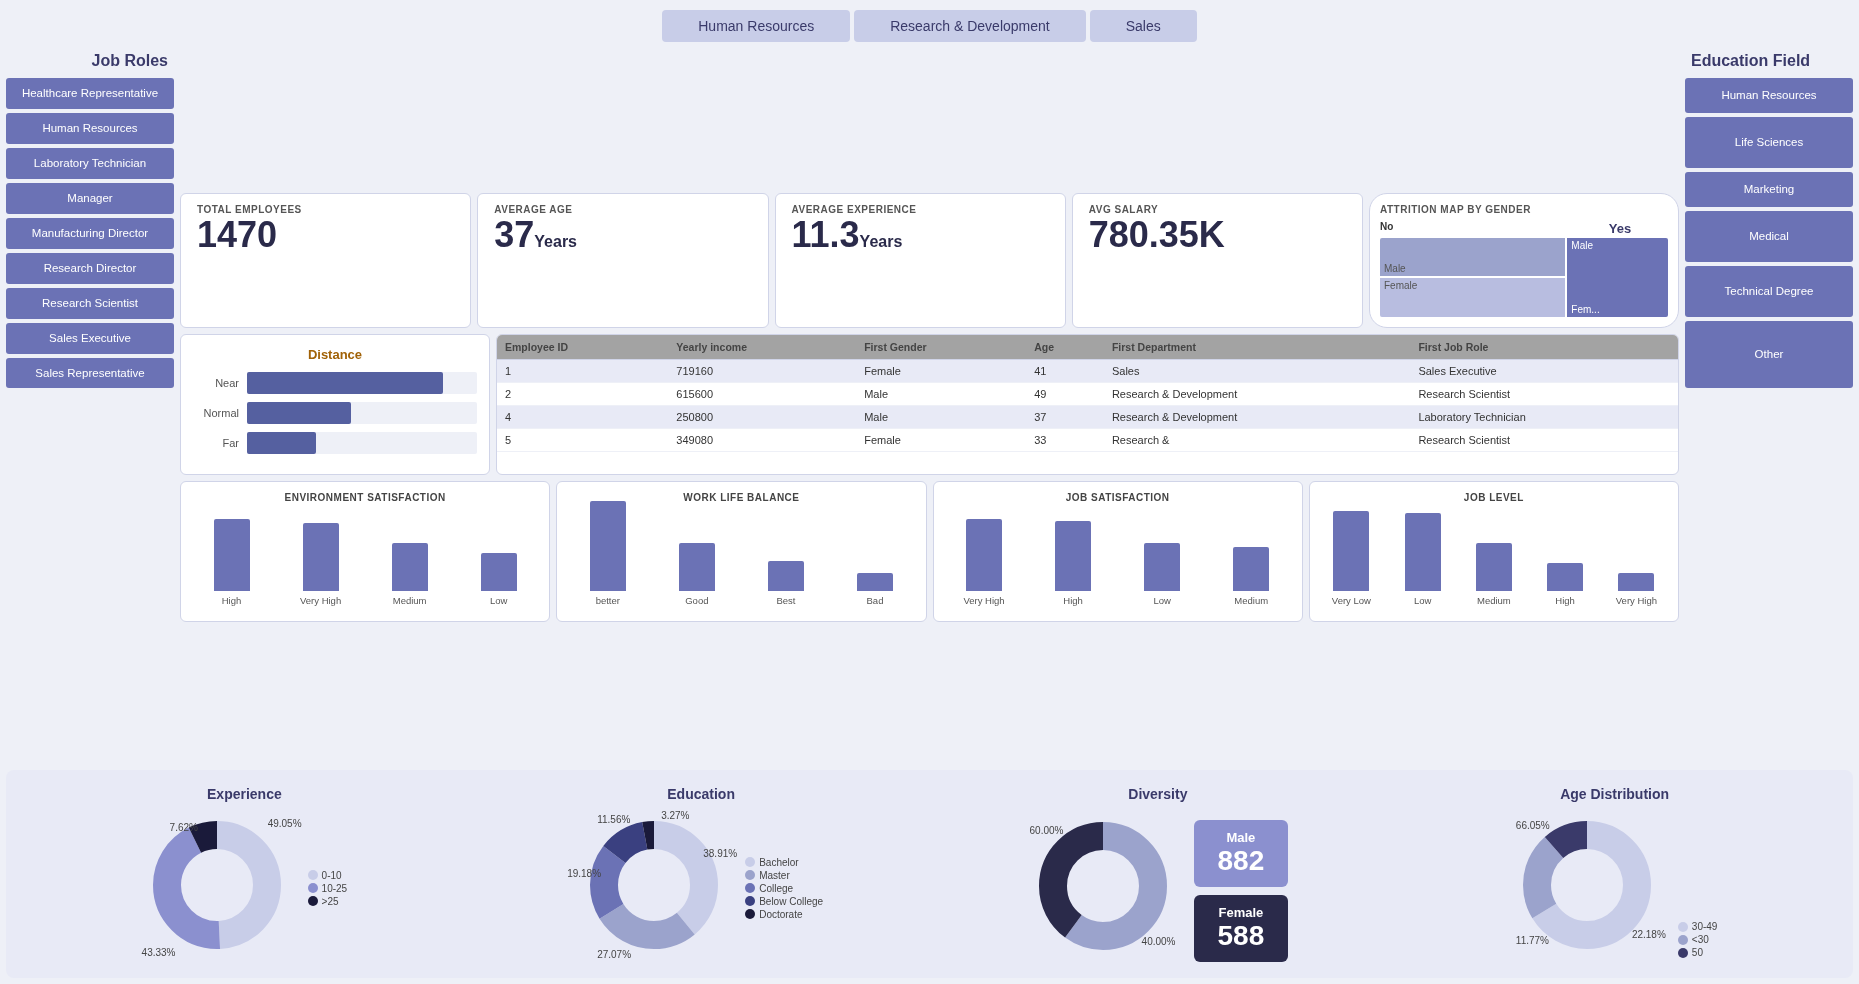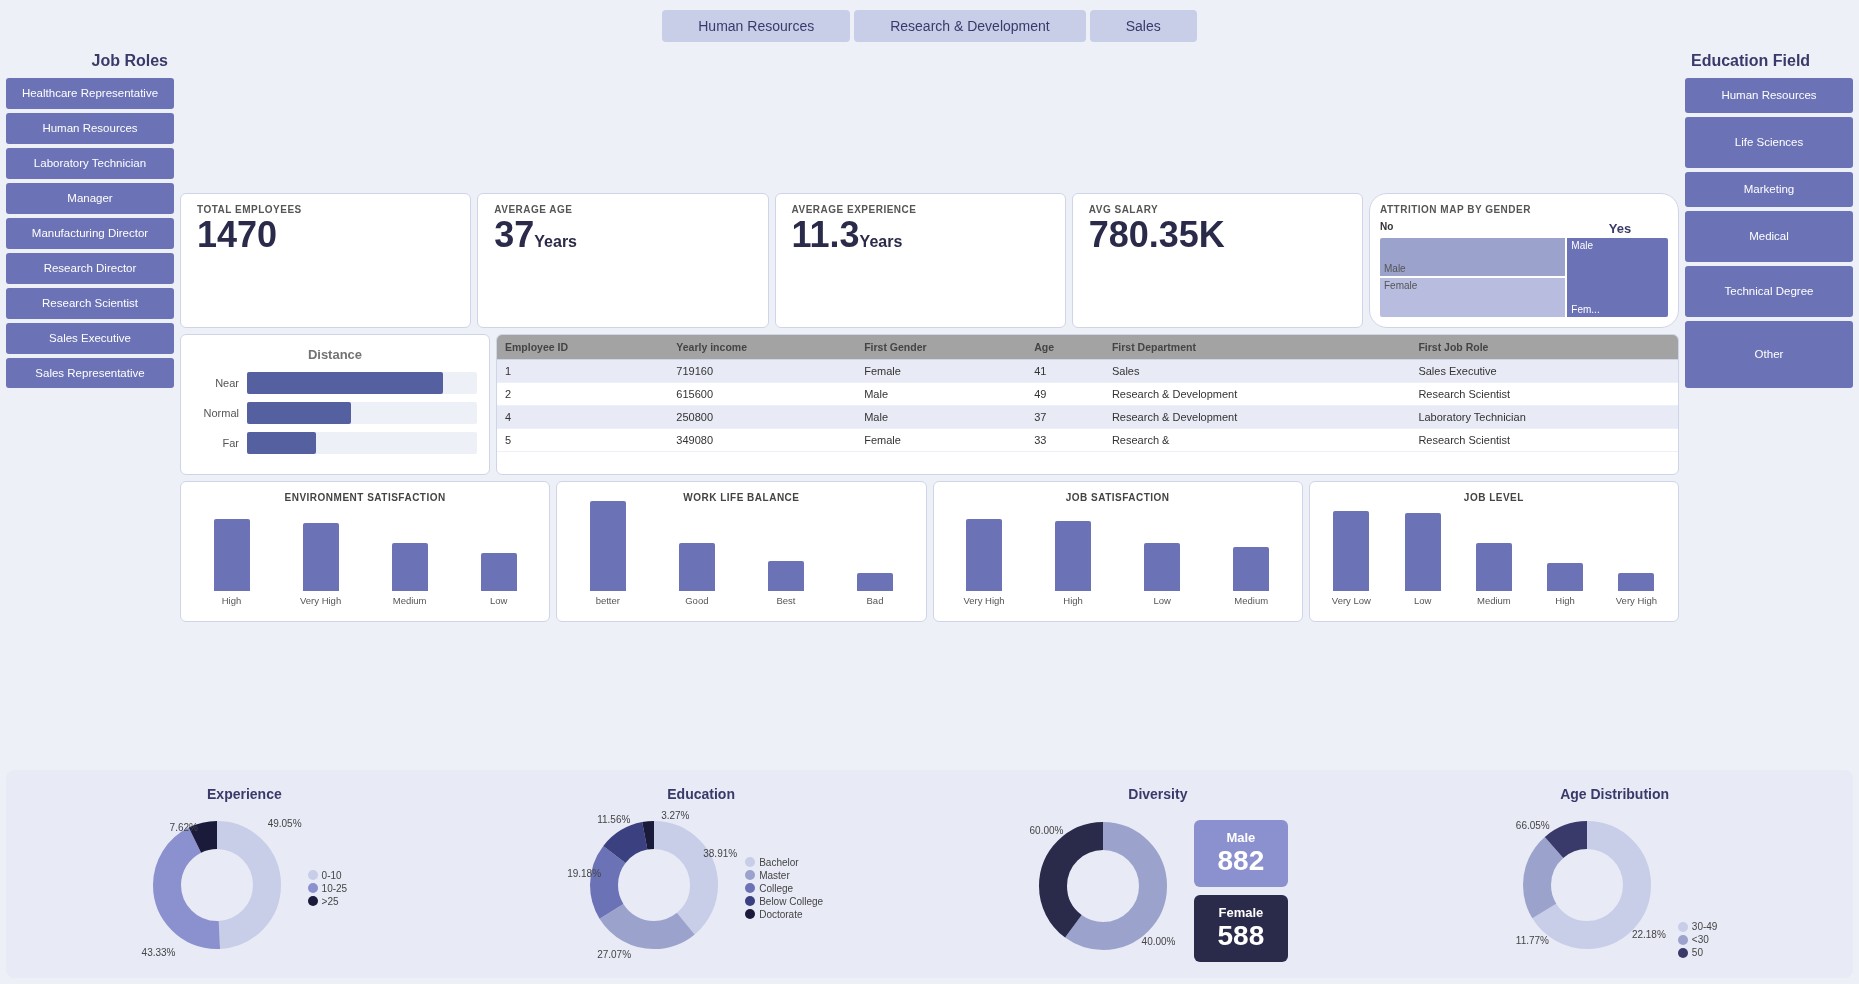--- a/index.html
+++ b/index.html
@@ -142,21 +142,21 @@
     .distance-card {
       background: #fff;
       border-radius: 6px;
       padding: 12px;
       width: 310px;
       border: 1px solid #d0d4e8;
     }
     .card-title {
       font-size: 13px;
       font-weight: 600;
-      color: #737373;
+      color: #a16207;
       text-align: center;
       margin-bottom: 10px;
     }
     .distance-row {
       display: flex;
       align-items: center;
       margin-bottom: 8px;
       gap: 8px;
     }
     .distance-label {

